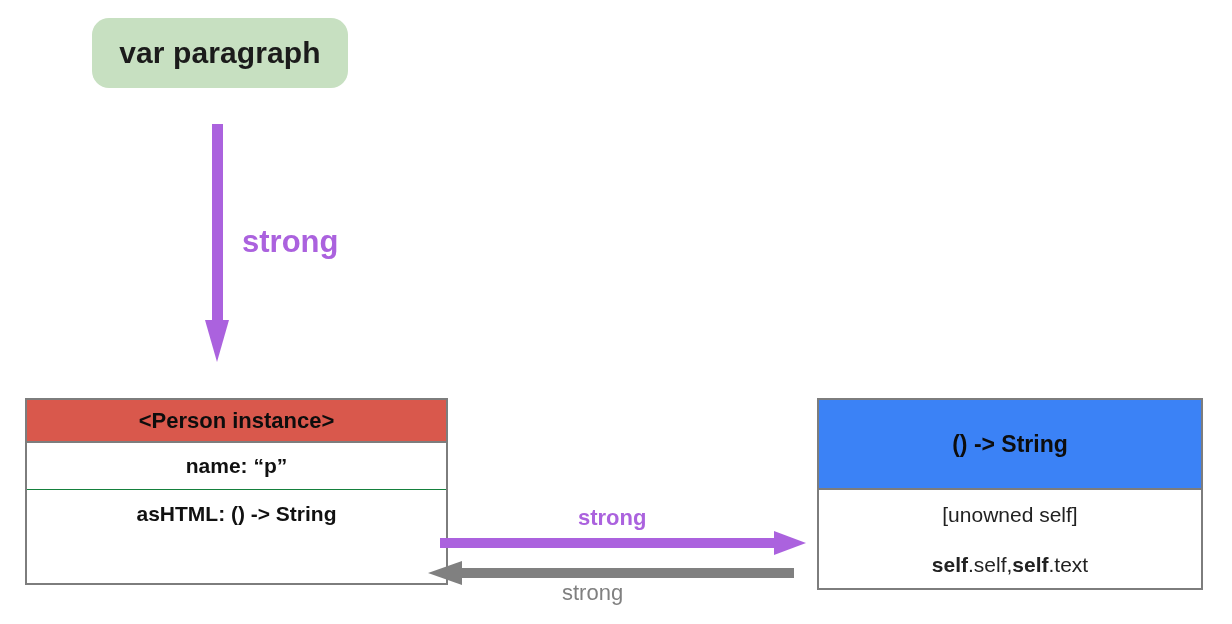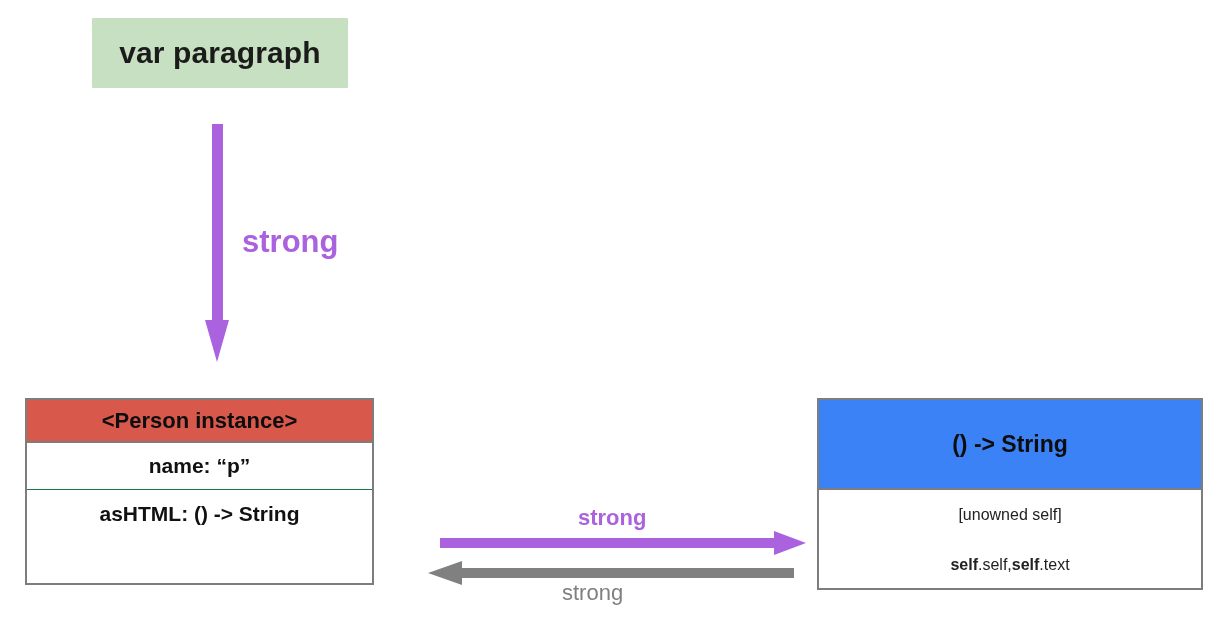--- a/index.html
+++ b/index.html
@@ -17,21 +17,21 @@
   }
 
   
   .var-box {
     position: absolute;
     left: 92px;
     top: 18px;
     width: 256px;
     height: 70px;
     background: #c7e0c1;
-    border-radius: 1px;
+    border-radius: 17px;
     display: flex;
     align-items: center;
     justify-content: center;
   }
   .var-box-label {
     font-size: 30px;
     font-weight: 600;
     letter-spacing: 0.1px;
     color: #1b1b1b;
     white-space: nowrap;
@@ -76,21 +76,21 @@
   
   .table {
     position: absolute;
     border: 2px solid #7d7d7d;
     box-sizing: border-box;
     background: #ffffff;
   }
   .table-left {
     left: 25px;
     top: 398px;
-    width: 349px;
+    width: 423px;
     height: 187px;
   }
   .table-right {
     left: 817px;
     top: 398px;
     width: 386px;
     height: 192px;
   }
   .row {
     box-sizing: border-box;
@@ -120,21 +120,21 @@
     font-size: 21px;
     font-weight: 600;
     color: #111111;
     border-bottom: 1px solid #15803d;
   }
   .row-data.last {
     border-bottom: none;
   }
   .row-plain {
     height: 50px;
-    font-size: 16px;
+    font-size: 21px;
     font-weight: 400;
     color: #222222;
   }
   .row-plain.tight {
     height: 50px;
   }
   .kw {
     font-weight: 700;
   }
 

